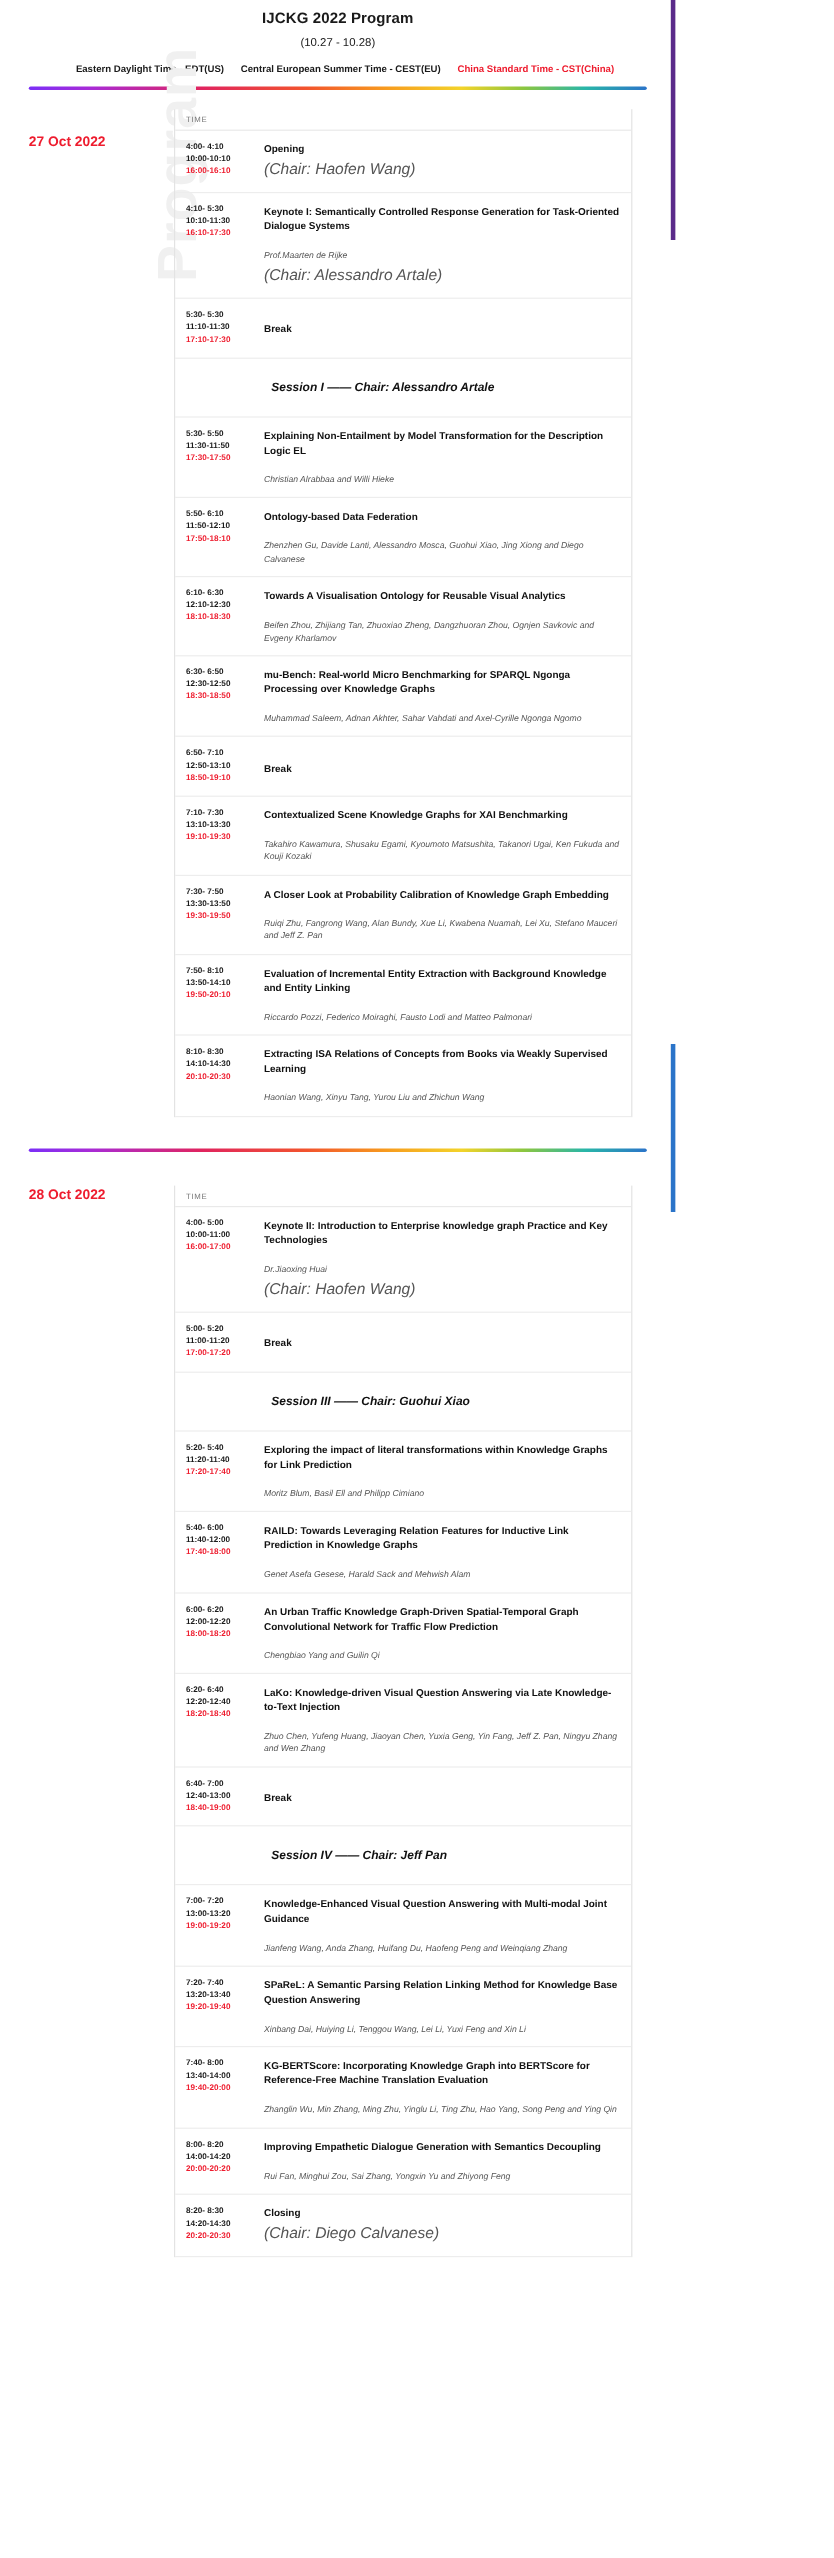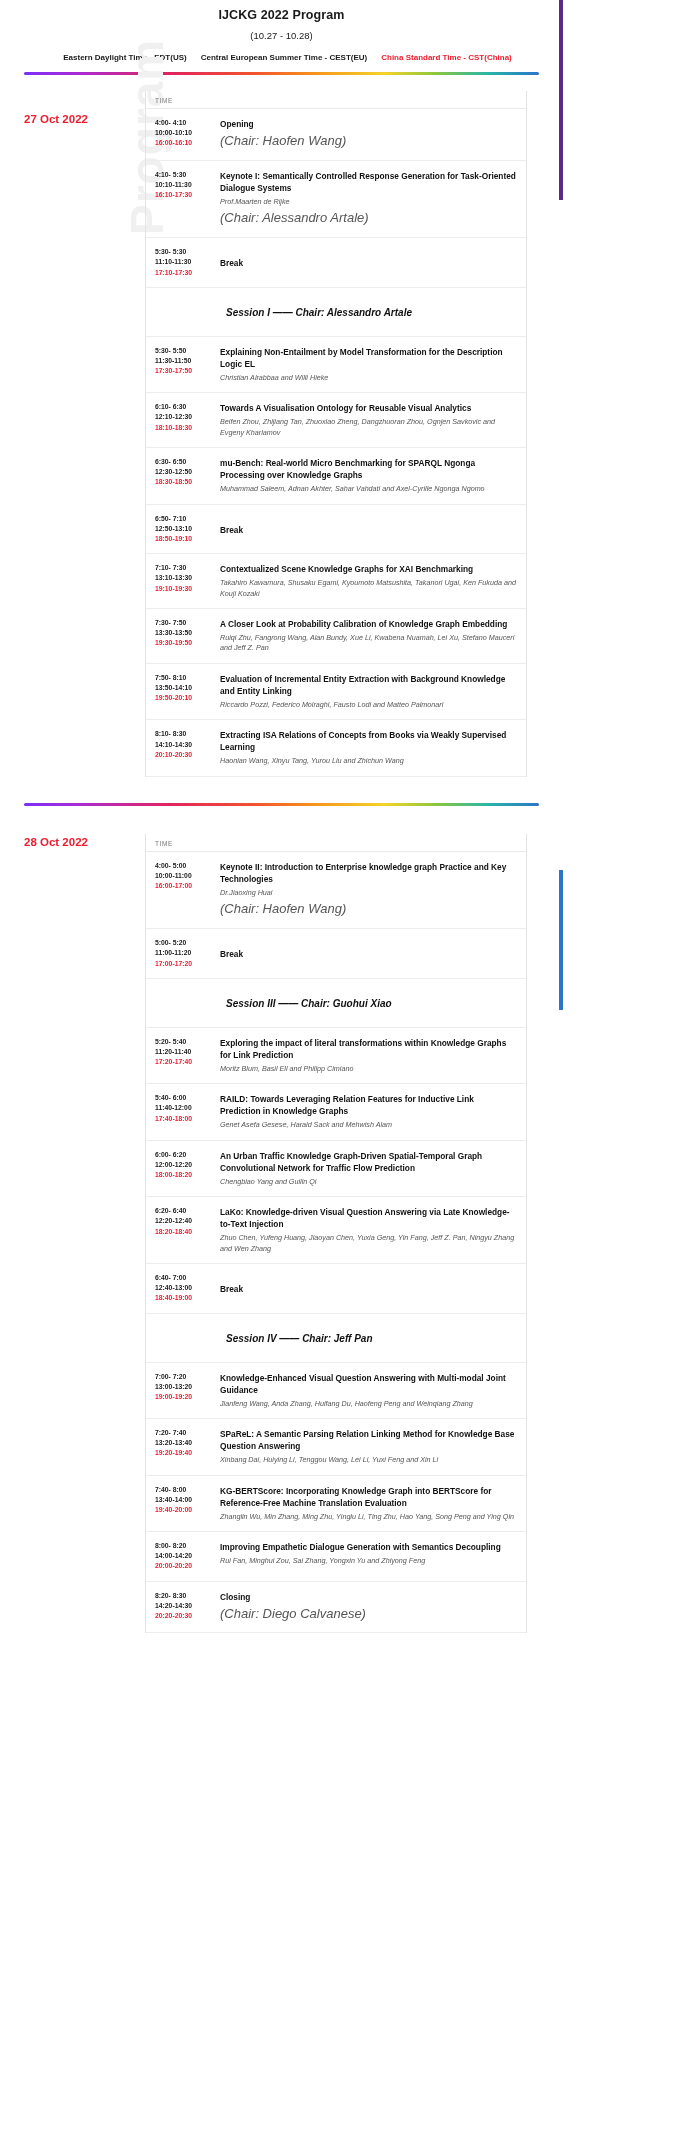--- a/index.html
+++ b/index.html
@@ -120,21 +120,21 @@
     font-size: 8.3px;
     font-weight: bold;
     color: #111;
     line-height: 1.45;
   }
   .auth {
     font-size: 7.2px;
     font-style: italic;
     color: #555;
     line-height: 1.45;
-    margin-top: 3px;
+    margin-top: 14px;
   }
   .chair {
     font-size: 13px;
     font-style: italic;
     color: #555;
     line-height: 1.45;
     margin-top: 2px;
   }
   .session-head {
     font-size: 10px;
@@ -236,20 +236,31 @@
               <div class="t-cest">11:30-11:50</div>
               <div class="t-cst">17:30-17:50</div>
             </div>
             <div class="content">
               <div class="ttl">Explaining Non-Entailment by Model Transformation for the Description Logic EL</div>
               <div class="auth">Christian Alrabbaa and Willi Hieke</div>
             </div>
           </div>
           <div class="row">
             <div class="times">
+              <div class="t-edt">5:50- 6:10</div>
+              <div class="t-cest">11:50-12:10</div>
+              <div class="t-cst">17:50-18:10</div>
+            </div>
+            <div class="content">
+              <div class="ttl">Ontology-based Data Federation</div>
+              <div class="auth">Zhenzhen Gu, Davide Lanti, Alessandro Mosca, Guohui Xiao, Jing Xiong and Diego Calvanese</div>
+            </div>
+          </div>
+          <div class="row">
+            <div class="times">
               <div class="t-edt">6:10- 6:30</div>
               <div class="t-cest">12:10-12:30</div>
               <div class="t-cst">18:10-18:30</div>
             </div>
             <div class="content">
               <div class="ttl">Towards A Visualisation Ontology for Reusable Visual Analytics</div>
               <div class="auth">Beifen Zhou, Zhijiang Tan, Zhuoxiao Zheng, Dangzhuoran Zhou, Ognjen Savkovic and Evgeny Kharlamov</div>
             </div>
           </div>
           <div class="row">

